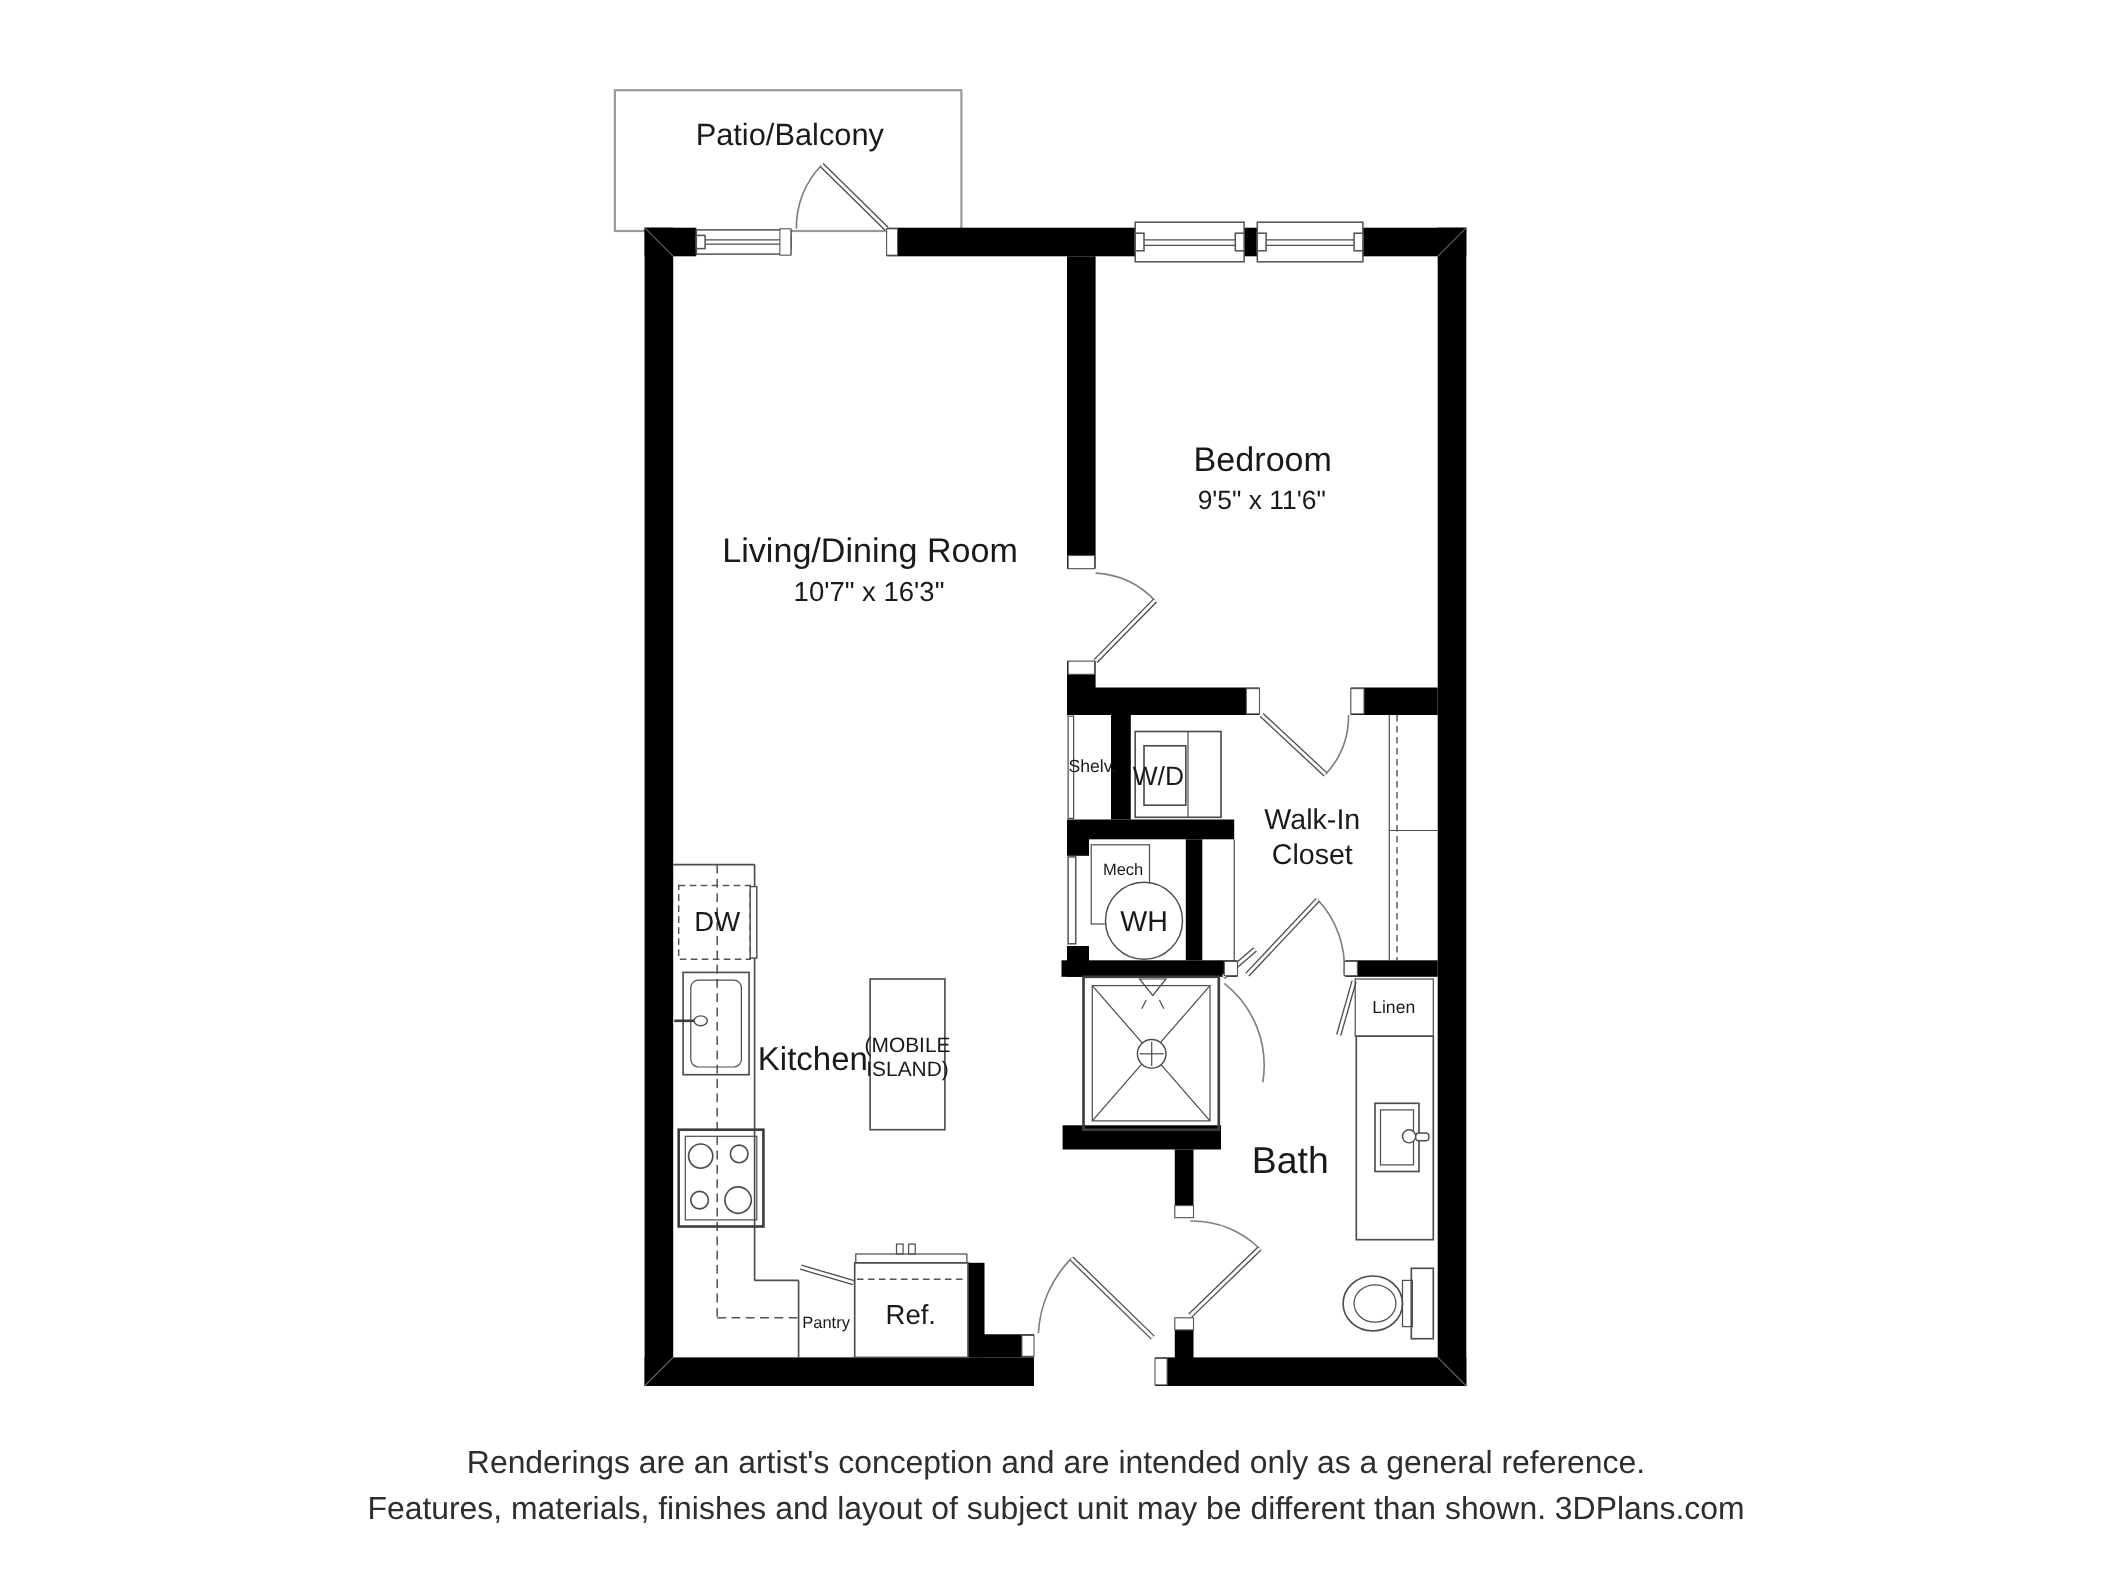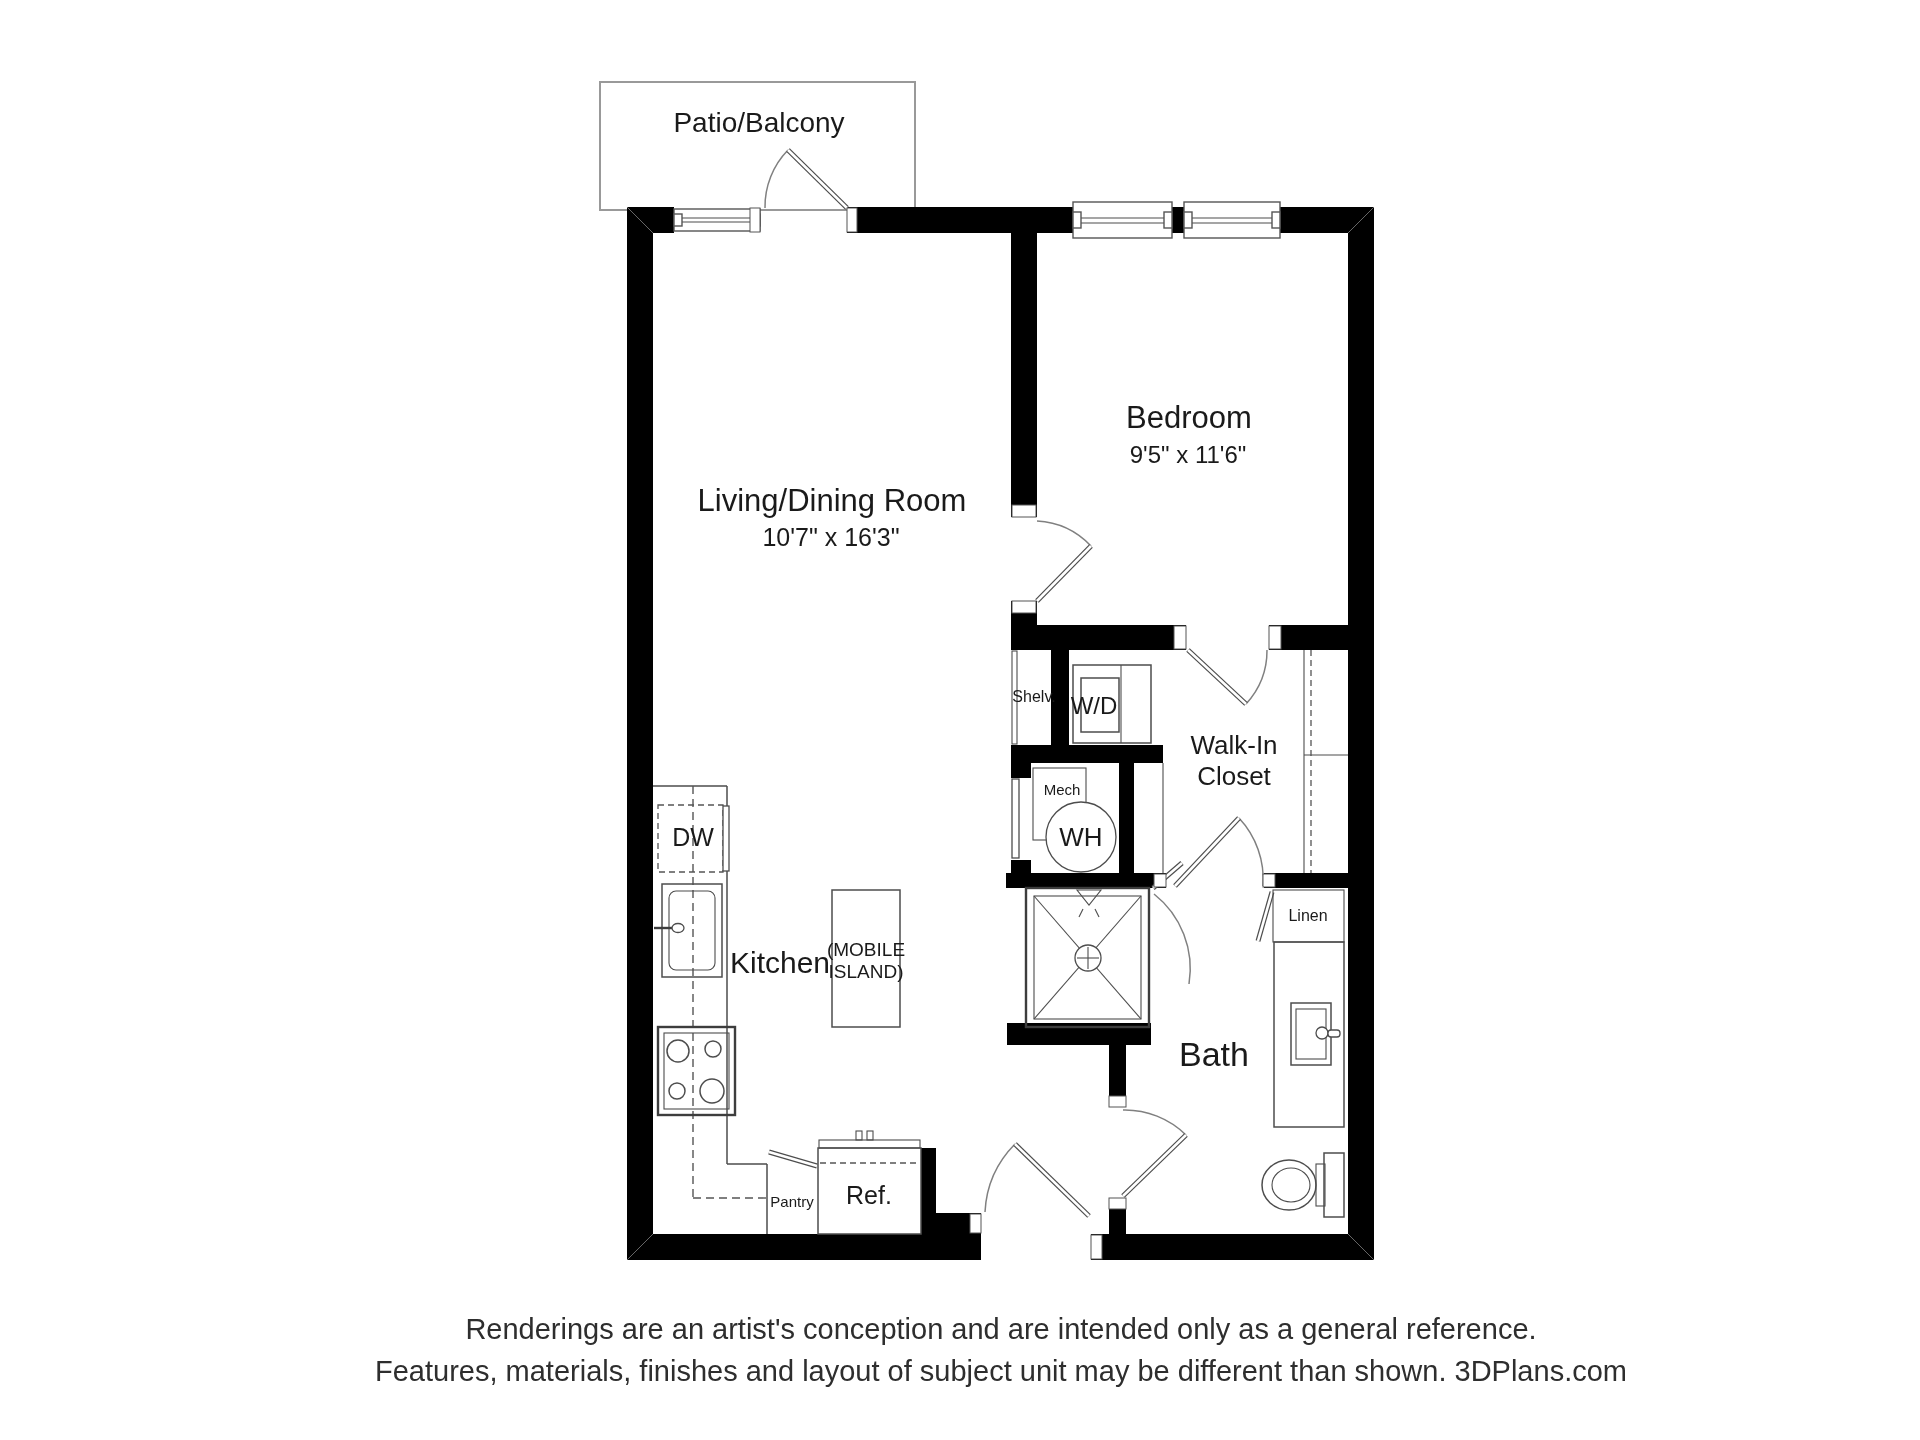--- a/index.html
+++ b/index.html
@@ -1,16 +1,16 @@
 <!DOCTYPE html>
 <html><head>
 <meta charset="utf-8">
 <style>
   html,body{margin:0;padding:0;background:#ffffff;}
-  .page{position:relative;width:1738px;height:1440px;background:#ffffff;overflow:hidden;margin-left:41px;}
+  .page{position:relative;width:1738px;height:1440px;background:#ffffff;overflow:hidden;}
   svg{display:block;}
   .wall{fill:#000000;stroke:none;}
   .fline{stroke:#4d4d4d;fill:none;stroke-width:1.5;}
   .fthin{stroke:#4d4d4d;fill:none;stroke-width:1.1;}
   .fthick{stroke:#3d3d3d;fill:none;stroke-width:2.4;}
   .ffill{stroke:#4d4d4d;fill:#ffffff;stroke-width:1.3;}
   .dashed{stroke:#555555;fill:none;stroke-width:1.4;stroke-dasharray:8 5;}
   .dashedf{stroke:#555555;fill:none;stroke-width:1.3;stroke-dasharray:6 4;}
   .arc{stroke:#808080;fill:none;stroke-width:1.5;}
   .leafo{stroke:#4d4d4d;stroke-width:5;fill:none;}

